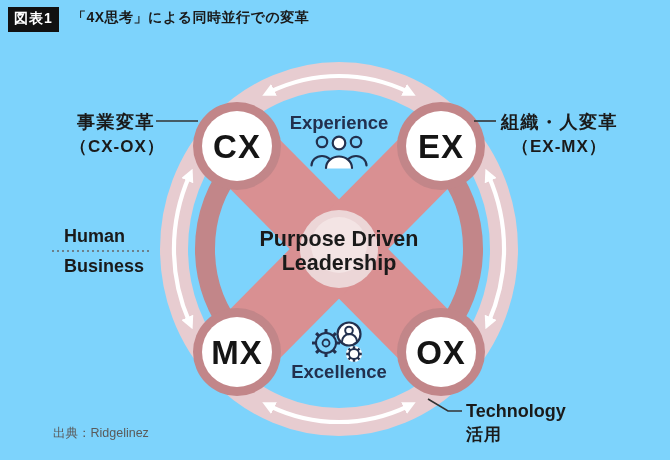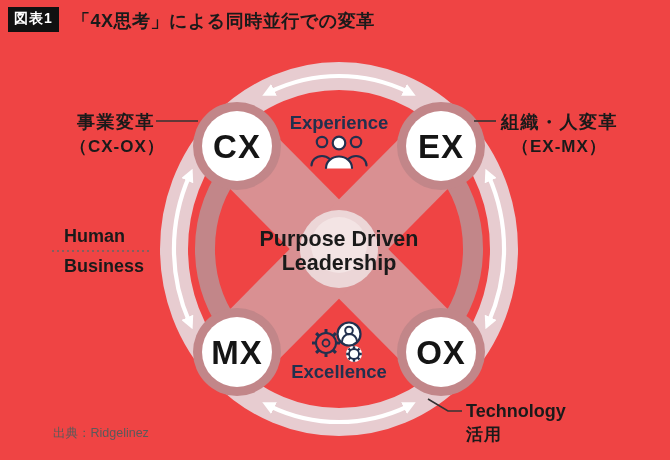--- a/index.html
+++ b/index.html
@@ -1,21 +1,21 @@
 <!DOCTYPE html>
 <html><head>
 <meta charset="utf-8">
 <style>
   html,body{margin:0;padding:0;background:#fff;}
-  #stage{position:relative;width:670px;height:460px;background:#ef4444;overflow:hidden;
+  #stage{position:relative;width:670px;height:460px;background:#7dd3fc;overflow:hidden;
          font-family:"Liberation Sans",sans-serif;}
   #figure-badge{position:absolute;left:8px;top:7px;background:#111;color:#fff;
     font-size:14px;font-weight:700;padding:3px 6px 4px;letter-spacing:1px;}
   #figure-title{position:absolute;left:72px;top:9px;color:#1a1a1a;
-    font-size:18px;font-weight:700;letter-spacing:.5px;}
+    font-size:14px;font-weight:700;letter-spacing:.5px;}
   svg{position:absolute;left:0;top:0;}
   text{font-family:"Liberation Sans",sans-serif;}
   .node-letter{font-size:33px;font-weight:700;letter-spacing:1px;}
   .axis-label{font-size:18.5px;font-weight:700;}
   .center-label{font-size:21.5px;font-weight:700;}
   .side-label{font-size:18px;font-weight:700;}
   .ann{font-size:18px;font-weight:700;letter-spacing:1.5px;}
   .ann2{font-size:17px;font-weight:700;letter-spacing:1px;}
   .tech{font-size:18px;font-weight:700;}
   .src{font-size:12.5px;font-weight:400;}

